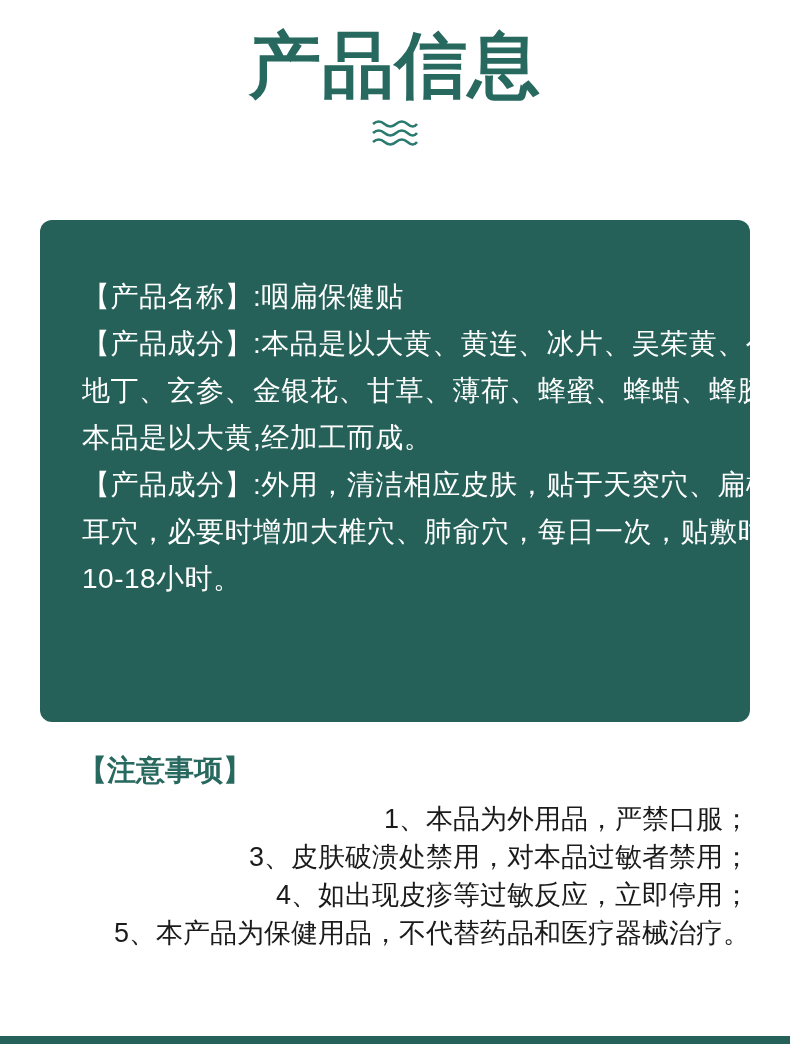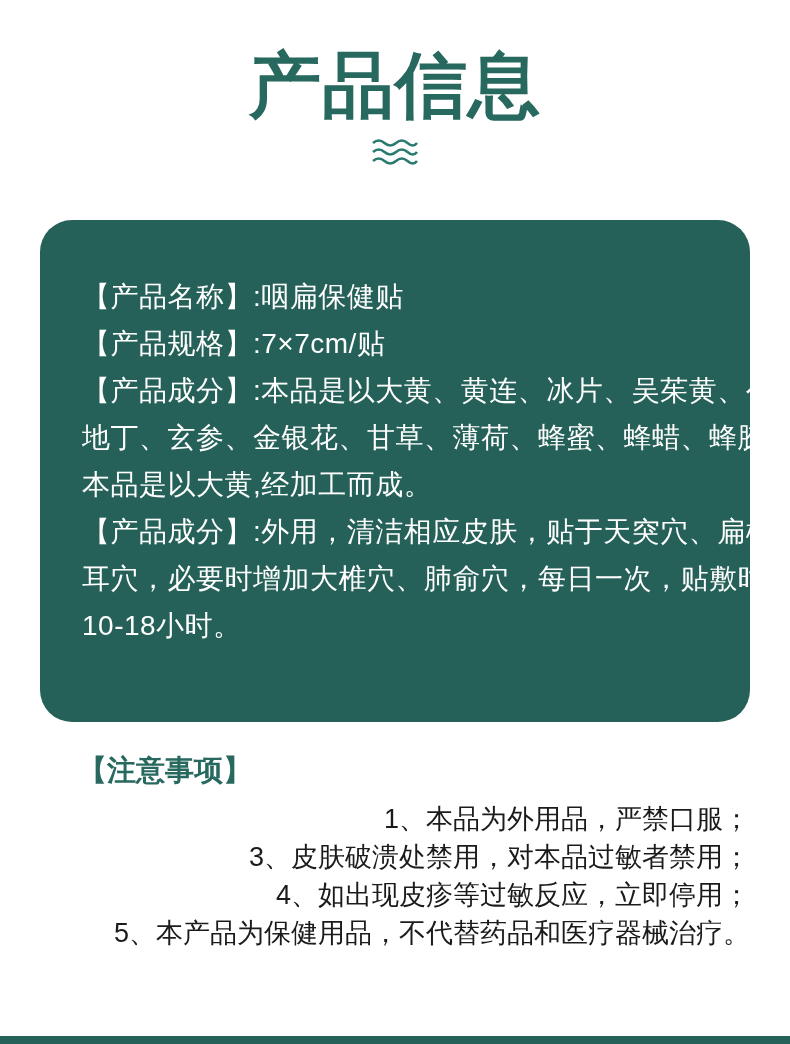--- a/index.html
+++ b/index.html
@@ -16,43 +16,44 @@
   }
   .page {
     position: relative;
     width: 790px;
     height: 1044px;
     margin: 0 auto;
     background: var(--page-bg);
     overflow: hidden;
   }
   .header {
-    padding-top: 46px;
+    padding-top: 27px;
     text-align: center;
+    font-family: Liberation Serif, serif;
   }
   .page-title {
     font-size: 72px;
     line-height: 1.1;
     font-weight: bold;
     color: var(--accent);
     letter-spacing: 1px;
   }
   .waves {
     margin-top: 13px;
     text-align: center;
   }
   .waves svg { display: inline-block; }
   .card {
     position: absolute;
     left: 40px;
     top: 220px;
     width: 710px;
     height: 502px;
     background: var(--card-bg);
-    border-radius: 32px;
+    border-radius: 12px;
     padding: 53px 38px 0 42px;
   }
   .card-line {
     color: var(--card-text);
     font-size: 28px;
     line-height: 47px;
     height: 47px;
     white-space: nowrap;
     letter-spacing: 0.5px;
   }
@@ -100,21 +101,20 @@
       <svg width="48" height="30" viewBox="0 0 48 30" fill="none">
         <path d="M2 5 Q 7.75 0, 13.5 5 T 25 5 T 36.5 5 T 46 5" stroke="#2a7a70" stroke-width="2.6" fill="none"></path>
         <path d="M2 14 Q 7.75 9, 13.5 14 T 25 14 T 36.5 14 T 46 14" stroke="#2a7a70" stroke-width="2.6" fill="none"></path>
         <path d="M2 23 Q 7.75 18, 13.5 23 T 25 23 T 36.5 23 T 46 23" stroke="#2a7a70" stroke-width="2.6" fill="none"></path>
       </svg>
     </div>
   </div>
 
   <section class="card">
     <div class="card-line">【产品名称】:咽扁保健贴</div>
-    <div class="card-line">【产品规格】:7×7cm/贴</div>
     <div class="card-line">【产品成分】:本品是以大黄、黄连、冰片、吴茱黄、公英、</div>
     <div class="card-line">地丁、玄参、金银花、甘草、薄荷、蜂蜜、蜂蜡、蜂胶、</div>
     <div class="card-line">本品是以大黄,经加工而成。</div>
     <div class="card-line">【产品成分】:外用，清洁相应皮肤，贴于天突穴、扁桃体</div>
     <div class="card-line">耳穴，必要时增加大椎穴、肺俞穴，每日一次，贴敷时间</div>
     <div class="card-line">10-18小时。</div>
   </section>
 
   <section class="precautions">
     <h2 class="precautions-heading">【注意事项】</h2>

